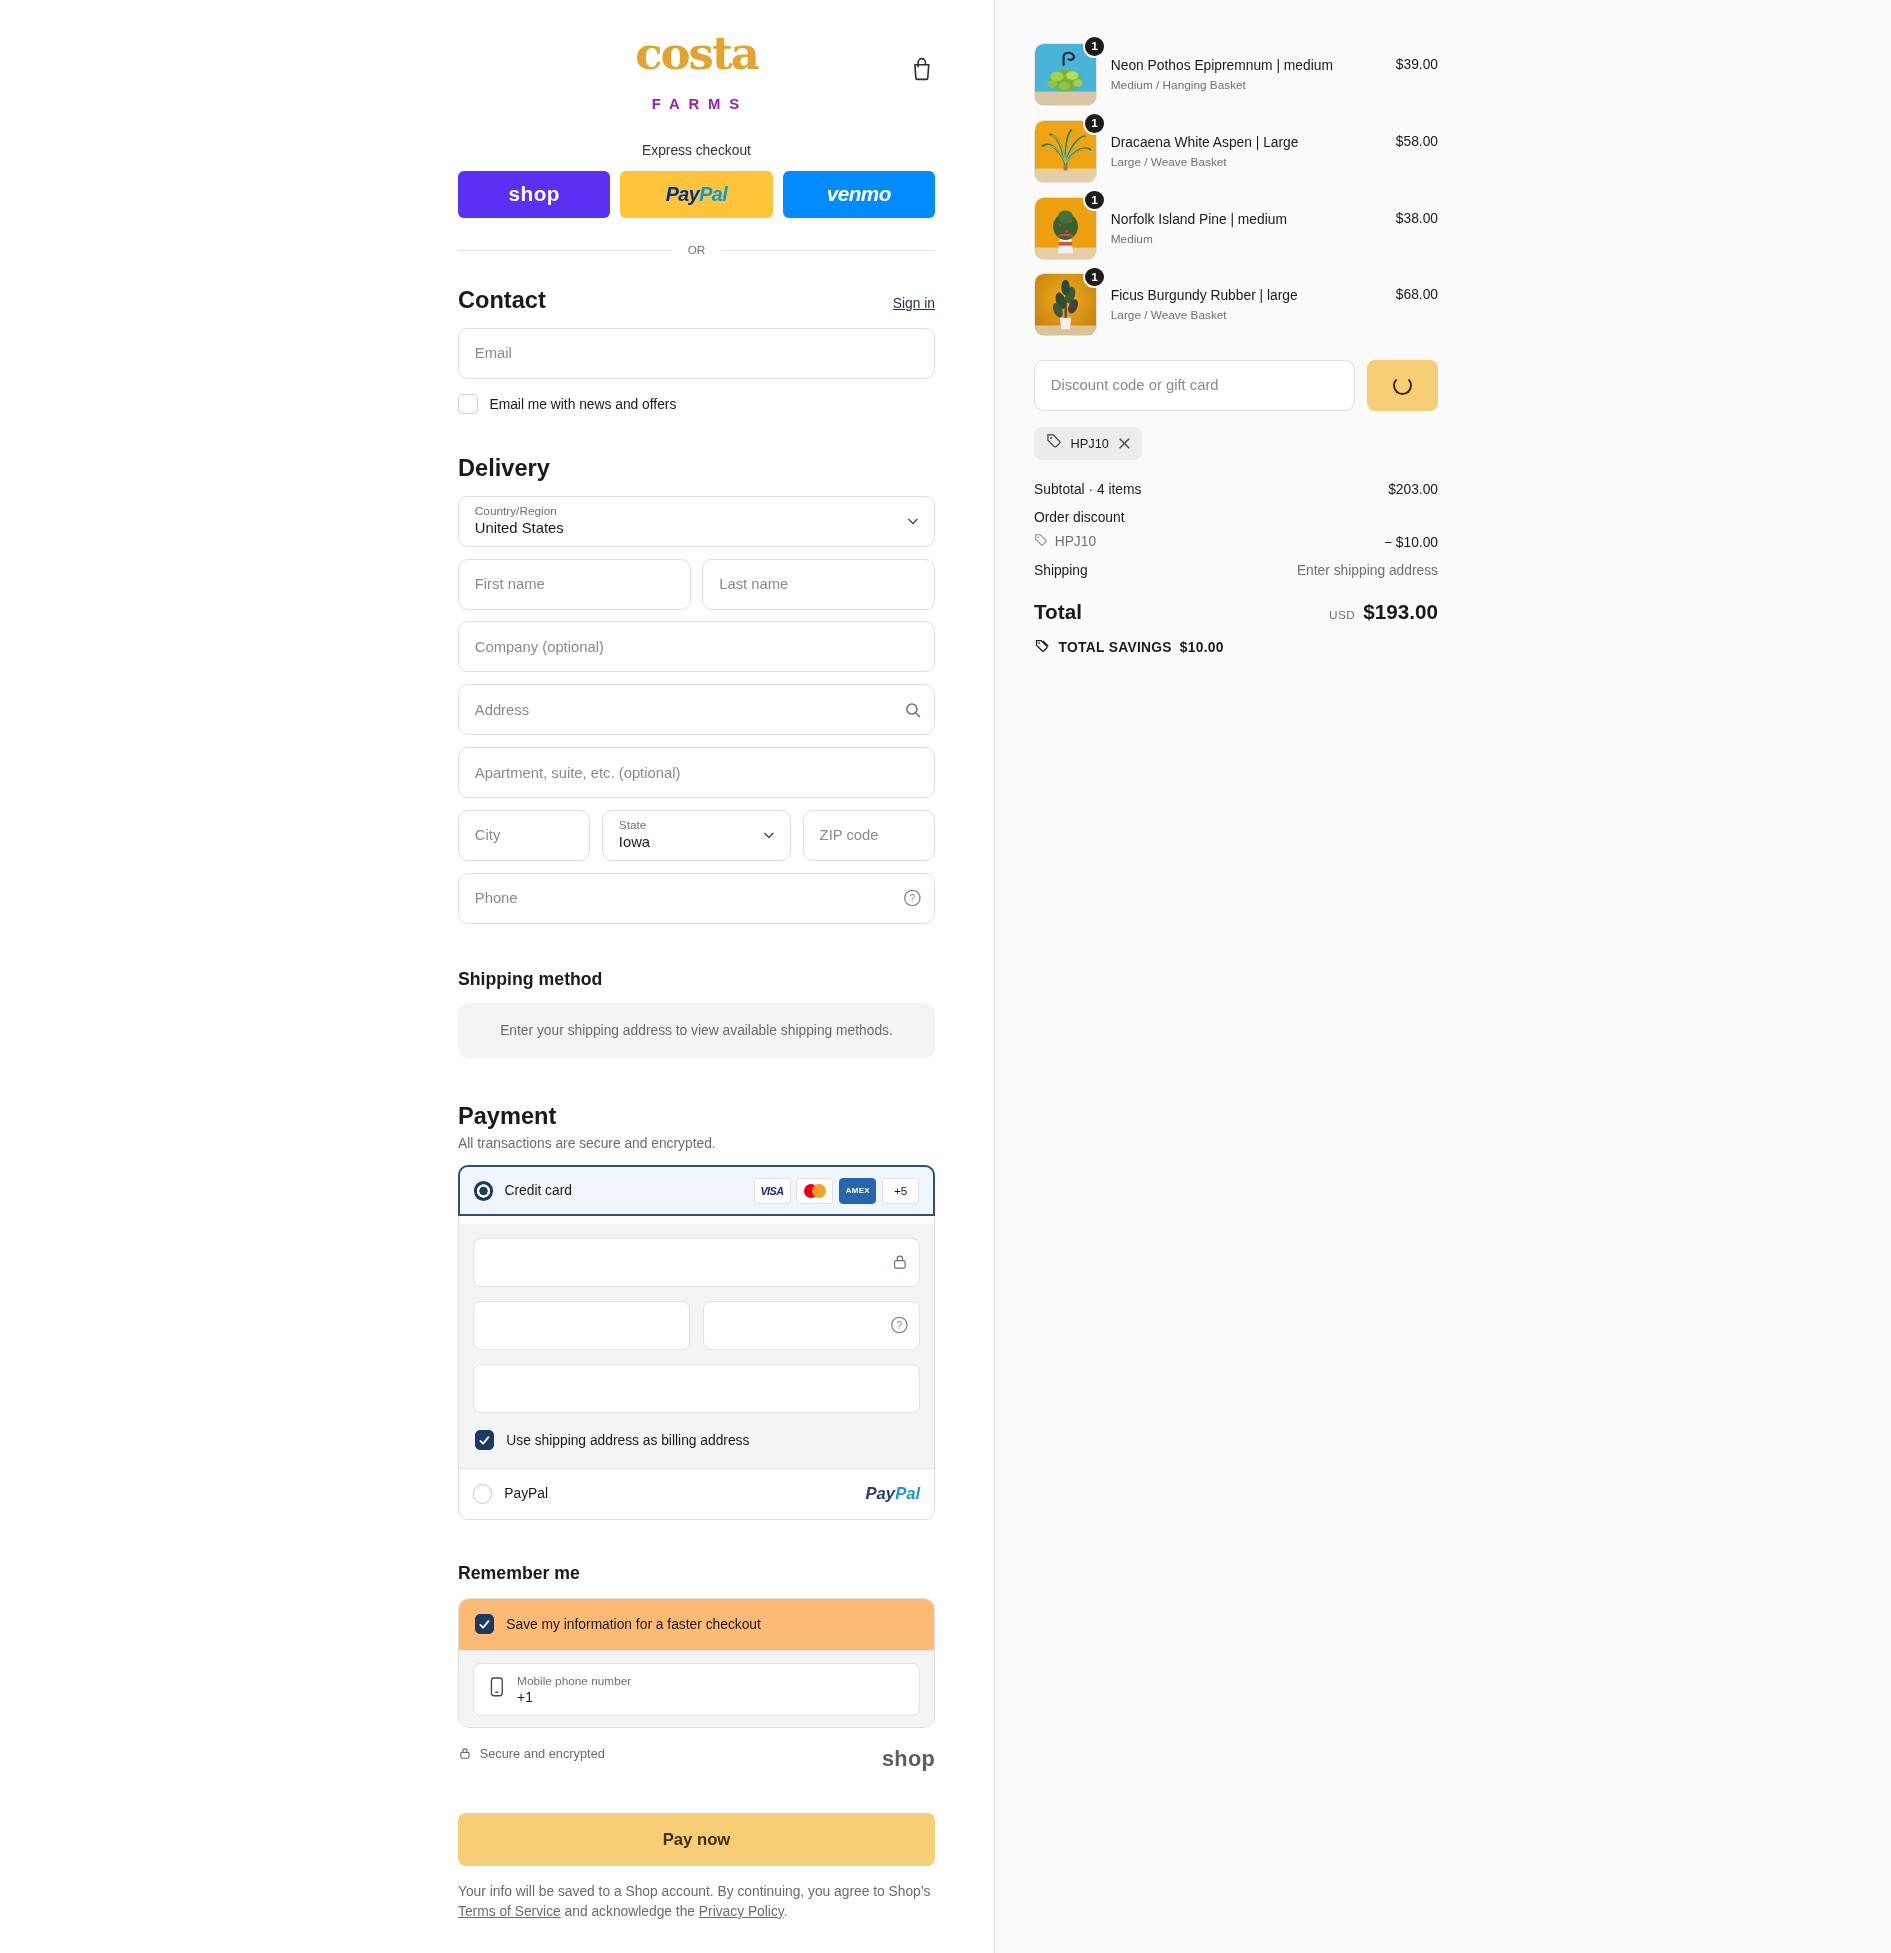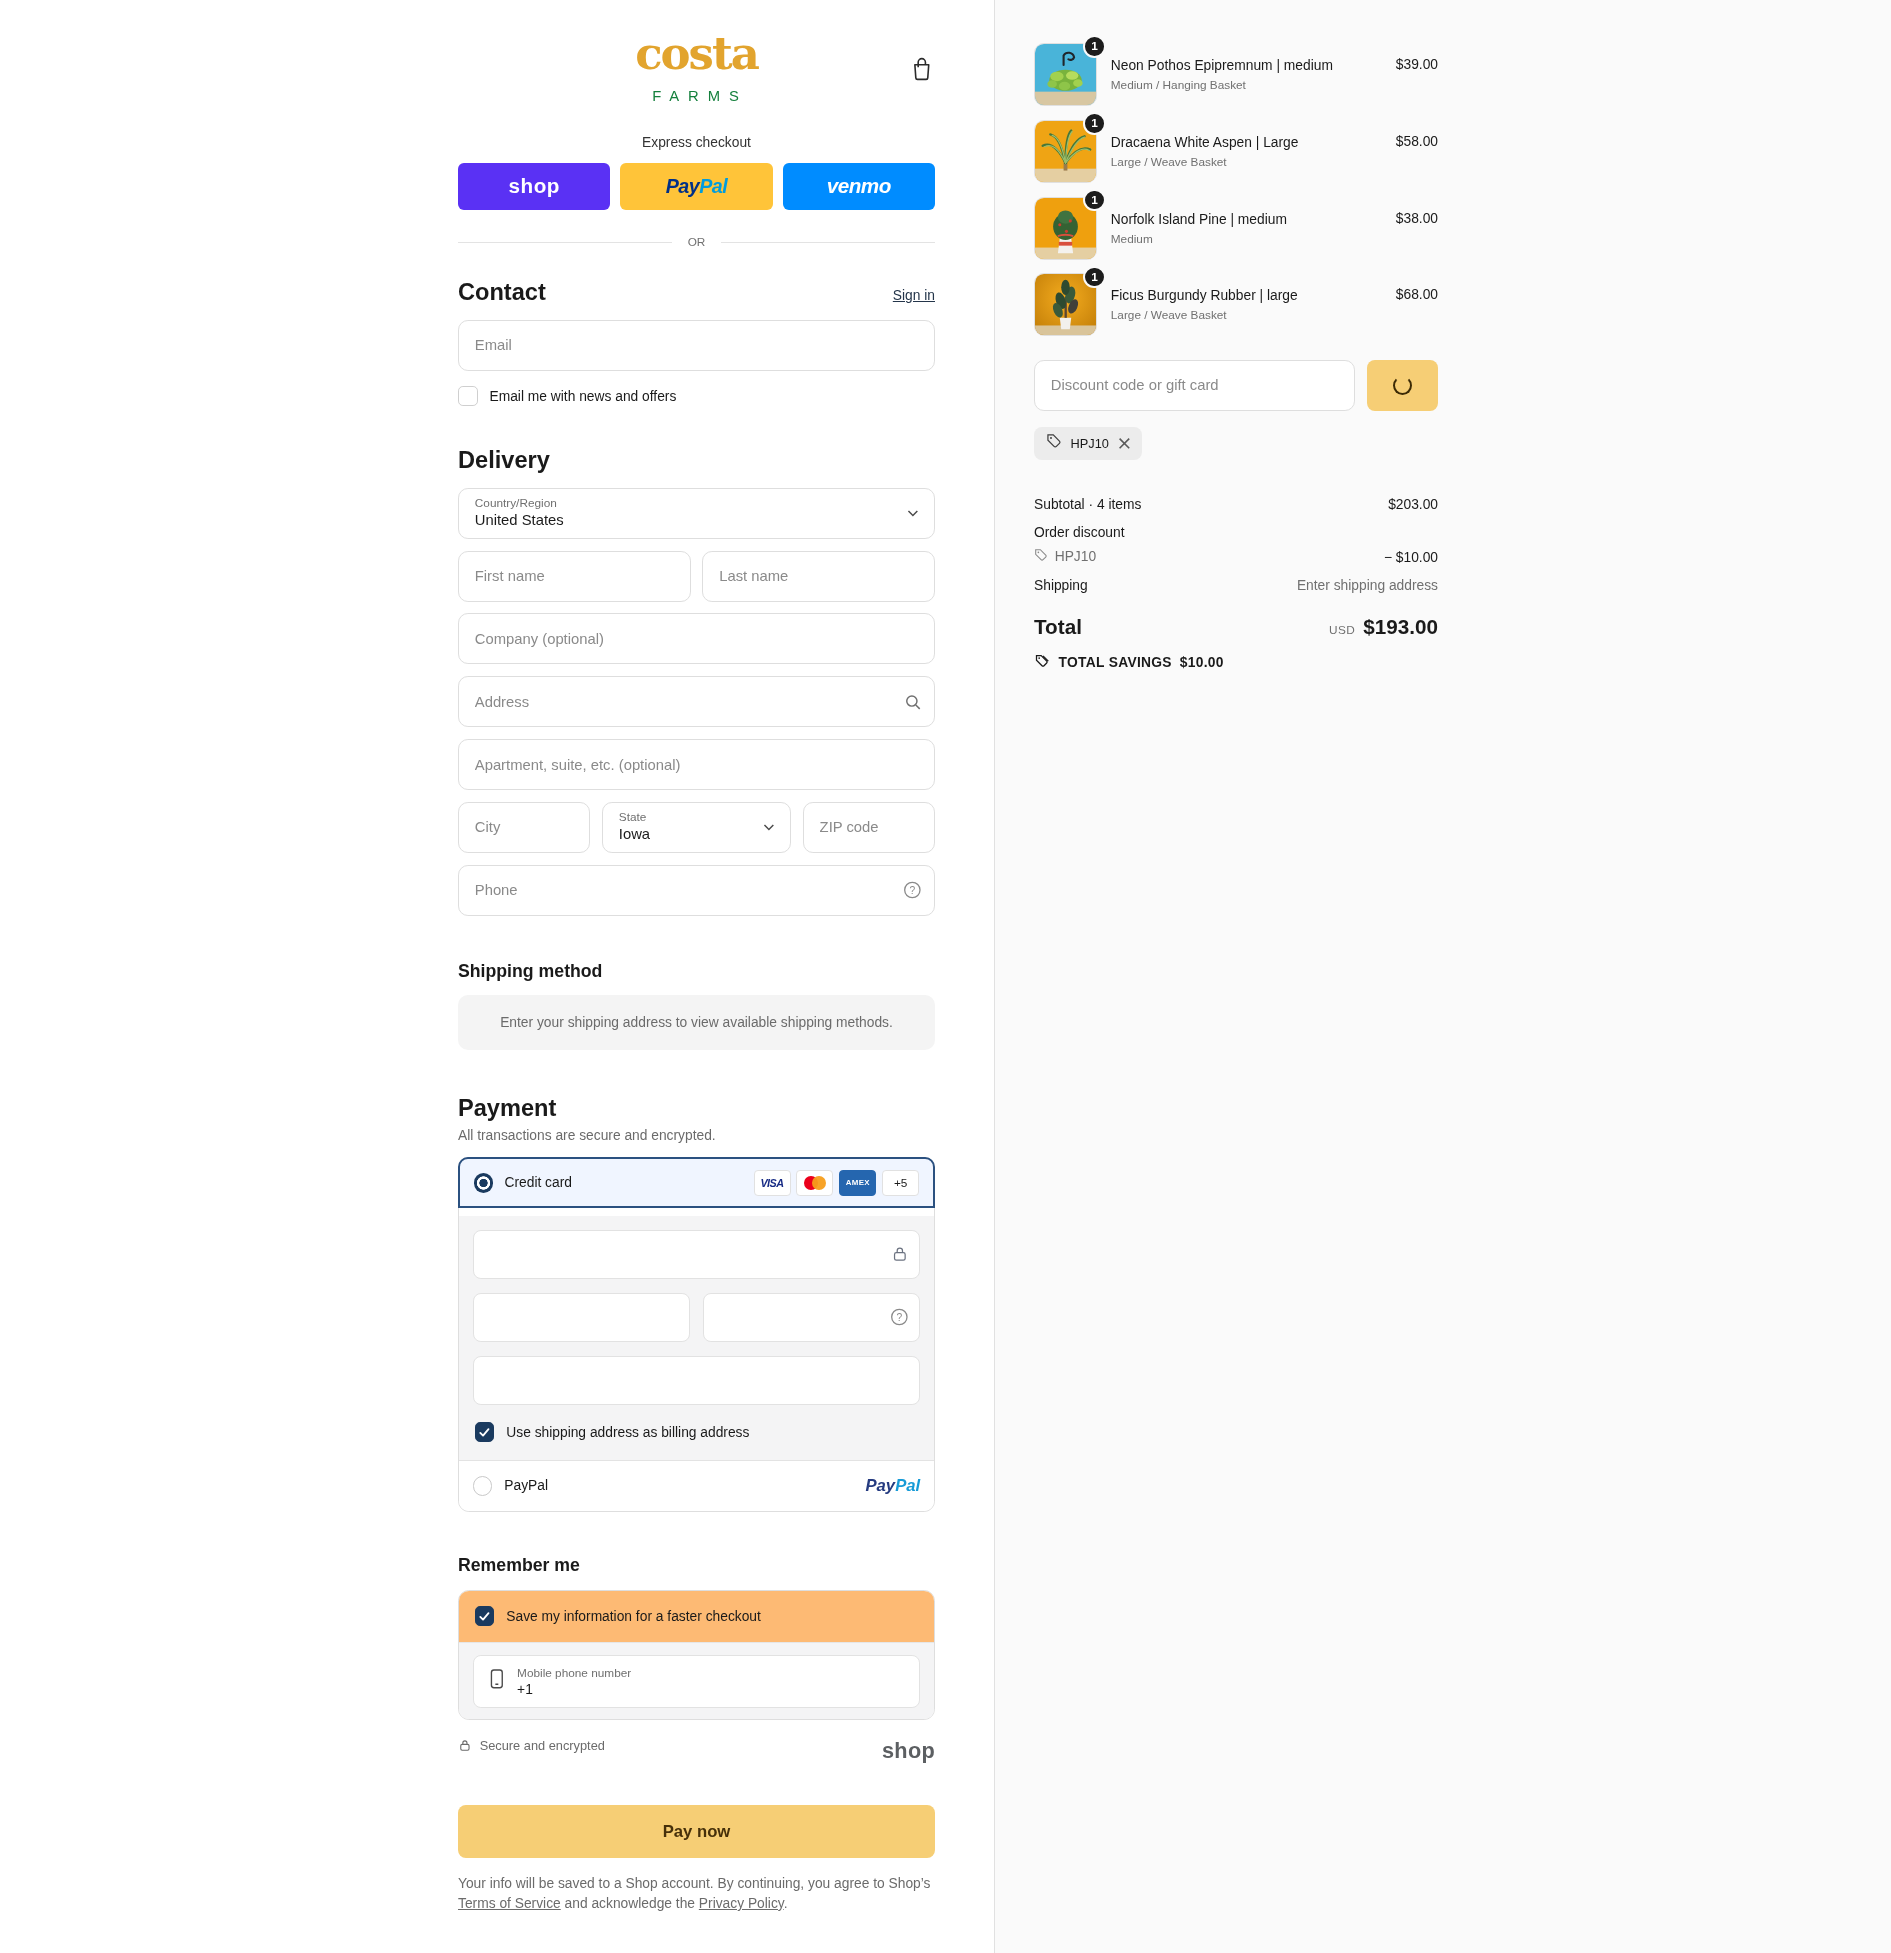--- a/index.html
+++ b/index.html
@@ -7,21 +7,21 @@
   body { font-family:"Liberation Sans", sans-serif; color:#1a1a1a; width:1891px; }
   .page { display:flex; min-height:1953px; align-items:stretch; }
 
   
   .pane-left { width:995px; background:#fff; border-right:1px solid #e1e1e1; display:flex; justify-content:flex-end; }
   .form-col { width:477px; margin-right:59px; padding-top:25.6px; padding-bottom:39px; }
 
   .hdr { position:relative; text-align:center; padding-top:7.9px; }
   .logo { display:inline-block; cursor:pointer; }
   .logo-top { font-family:"DejaVu Serif", serif; font-weight:700; font-size:45px; line-height:0.95; color:#e2a42e; letter-spacing:-2px; }
-  .logo-bottom { font-size:14.8px; font-weight:400; letter-spacing:8.9px; color:#15803d; margin-top:12px; padding-left:6.9px; }
+  .logo-bottom { font-size:14.8px; font-weight:700; letter-spacing:8.9px; color:#a21caf; margin-top:20px; padding-left:6.9px; }
   .bag-btn { position:absolute; right:0; top:29.6px; background:none; border:none; cursor:pointer; }
 
   .express-label { text-align:center; font-size:13.8px; color:#333; margin-top:29.6px; }
   .express-row { display:flex; gap:9.9px; margin-top:12.8px; }
   .xbtn { flex:1; height:47px; border:none; border-radius:5.9px; display:flex; align-items:center; justify-content:center; cursor:pointer; }
   .xbtn.shop { background:#5a31f4; }
   .xbtn.shop span { color:#fff; font-weight:700; font-size:20.7px; letter-spacing:0.5px; }
   .xbtn.paypal { background:#ffc439; }
   .pp-word { font-style:italic; font-weight:700; font-size:19.7px; letter-spacing:-0.5px; }
   .pp-word .p1 { color:#003087; } .pp-word .p2 { color:#009cde; }
@@ -118,21 +118,21 @@
   .discount-row { display:flex; gap:11.8px; margin-top:23.6px; }
   .discount-row .field { flex:1; }
   .apply-btn { width:71px; height:51px; background:#f6ce75; border:none; border-radius:7.9px; display:flex; align-items:center; justify-content:center; cursor:pointer; }
   .spinner { width:19.7px; height:19.7px; border:2.5px solid #3c2a05; border-top-color:transparent; border-radius:50%; animation:spin 0.9s linear infinite; }
   @keyframes spin { to { transform:rotate(360deg); } }
 
   .chip { display:inline-flex; align-items:center; gap:8.9px; margin-top:15.8px; background:#ececec; border-radius:7.9px; height:33px; padding:0 11.8px; }
   .chip .chip-text { font-size:12.8px; color:#1a1a1a; }
   .chip .chip-x { display:flex; cursor:pointer; }
 
-  .totals { margin-top:37px; }
+  .totals { margin-top:22px; }
   .trow { display:flex; justify-content:space-between; align-items:baseline; font-size:13.8px; }
   .trow + .trow { margin-top:12.8px; }
   .trow .gray { color:#707070; }
   .trow .left-ic { display:flex; align-items:center; gap:6.9px; }
   .total-row { display:flex; justify-content:space-between; align-items:baseline; margin-top:21.7px; }
   .total-label { font-size:20.7px; font-weight:700; }
   .total-right { display:flex; align-items:baseline; gap:7.9px; }
   .currency { font-size:11.8px; color:#707070; letter-spacing:0.5px; }
   .total-value { font-size:20.7px; font-weight:700; }
   .savings-row { display:flex; align-items:center; gap:7.9px; margin-top:13.8px; font-size:13.8px; font-weight:700; letter-spacing:0.3px; }

